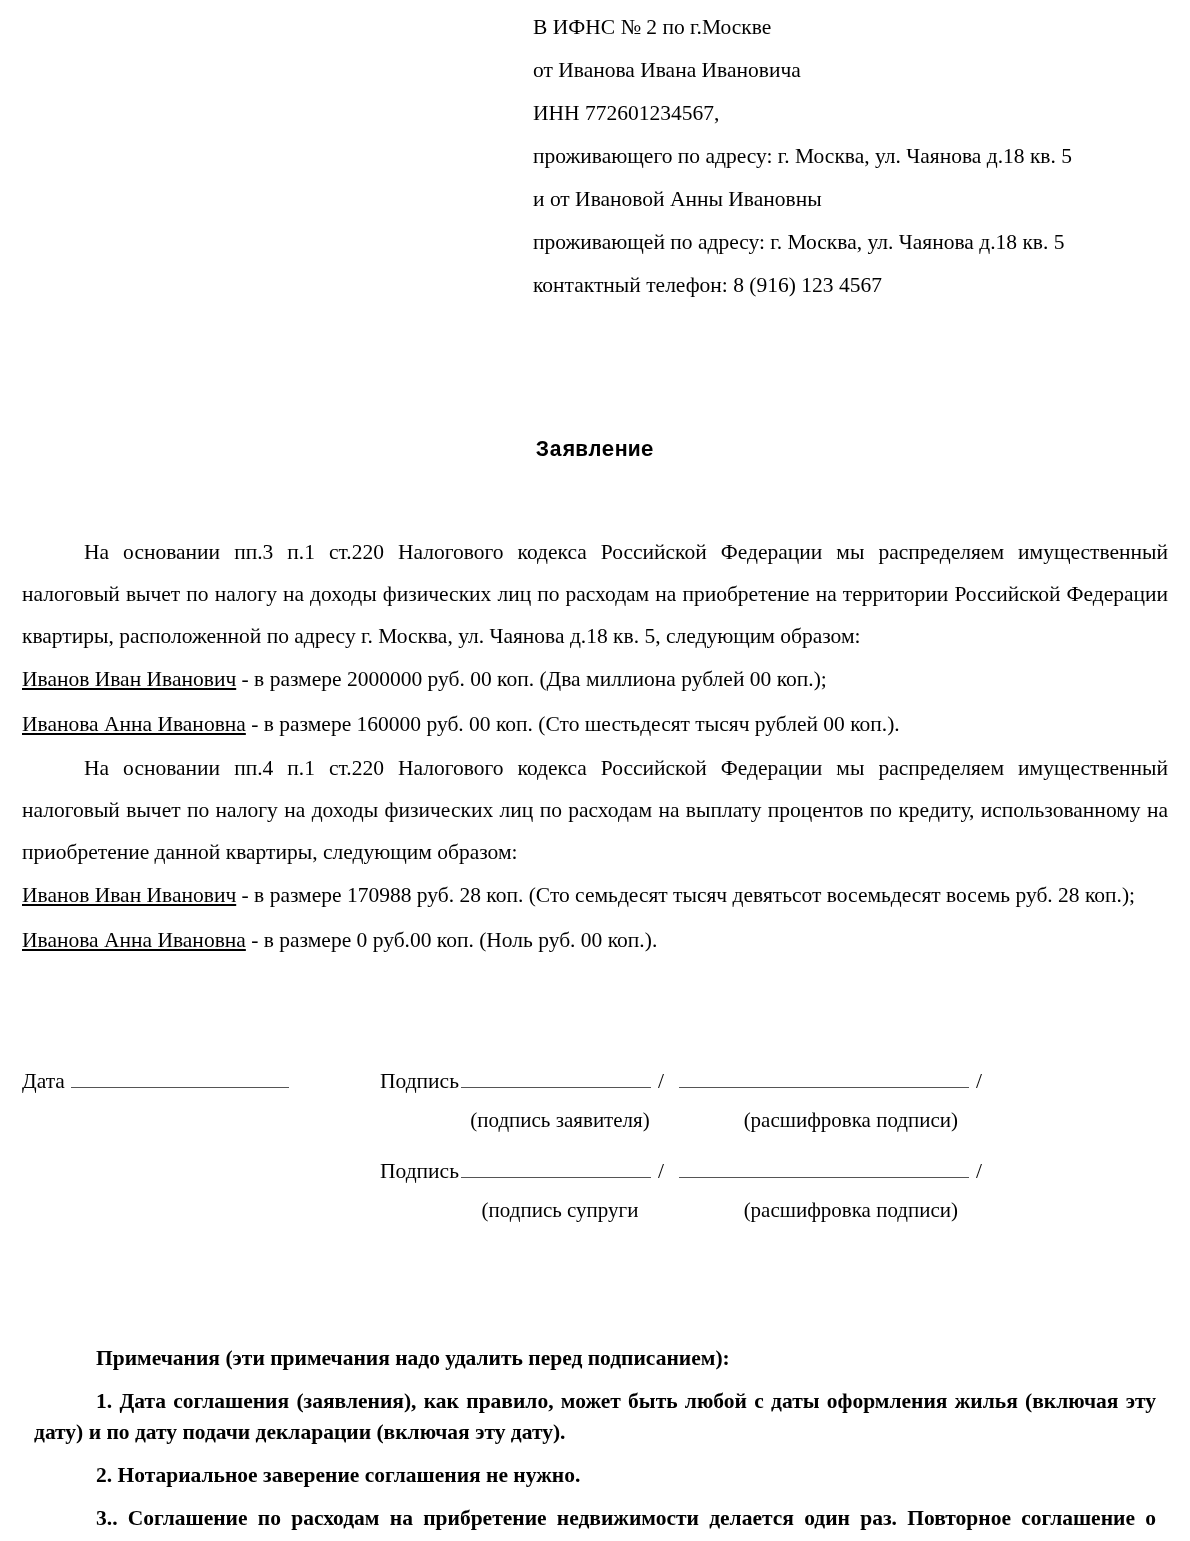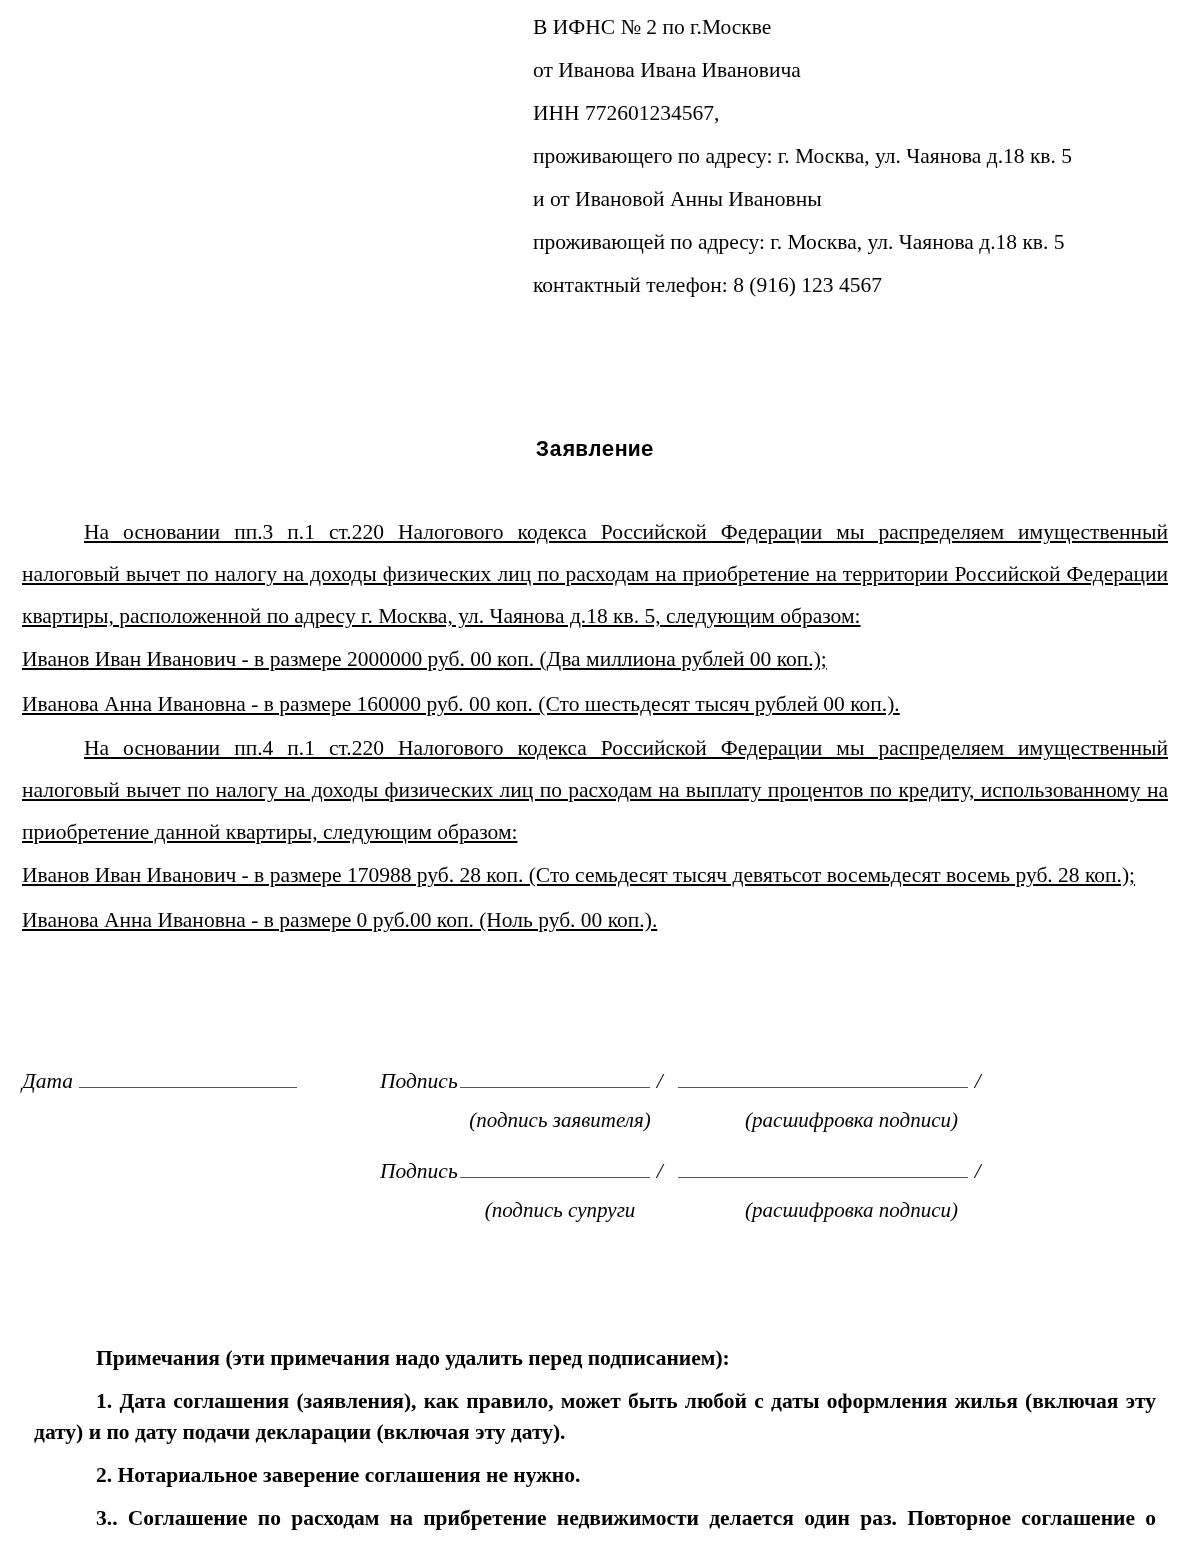--- a/index.html
+++ b/index.html
@@ -48,23 +48,22 @@
     font-weight: bold;
     font-size: 21.5px;
     letter-spacing: 0.2px;
     font-family: Liberation Mono, monospace;
   }
 
   
   .body-area {
     position: absolute;
     left: 22px;
-    top: 511px;
+    top: 531px;
     width: 1146px;
-    text-decoration: underline;
   }
   p.para {
     margin: 0;
     text-align: justify;
     text-justify: inter-word;
     text-indent: 62px;
     line-height: 42px;
     font-size: 21.5px;
   }
   p.para:last-child { text-align: left; }
@@ -79,21 +78,20 @@
   .line-item.wrapjust { text-align: justify; }
   .nm { text-decoration: underline; }
 
   
   .sig-area {
     position: absolute;
     left: 0;
     top: 1062px;
     width: 1190px;
     height: 250px;
-    font-style: italic;
   }
   .date-row {
     position: absolute;
     left: 22px;
     top: 6px;
     font-size: 21.5px;
     white-space: nowrap;
   }
   .rule {
     display: inline-block;

